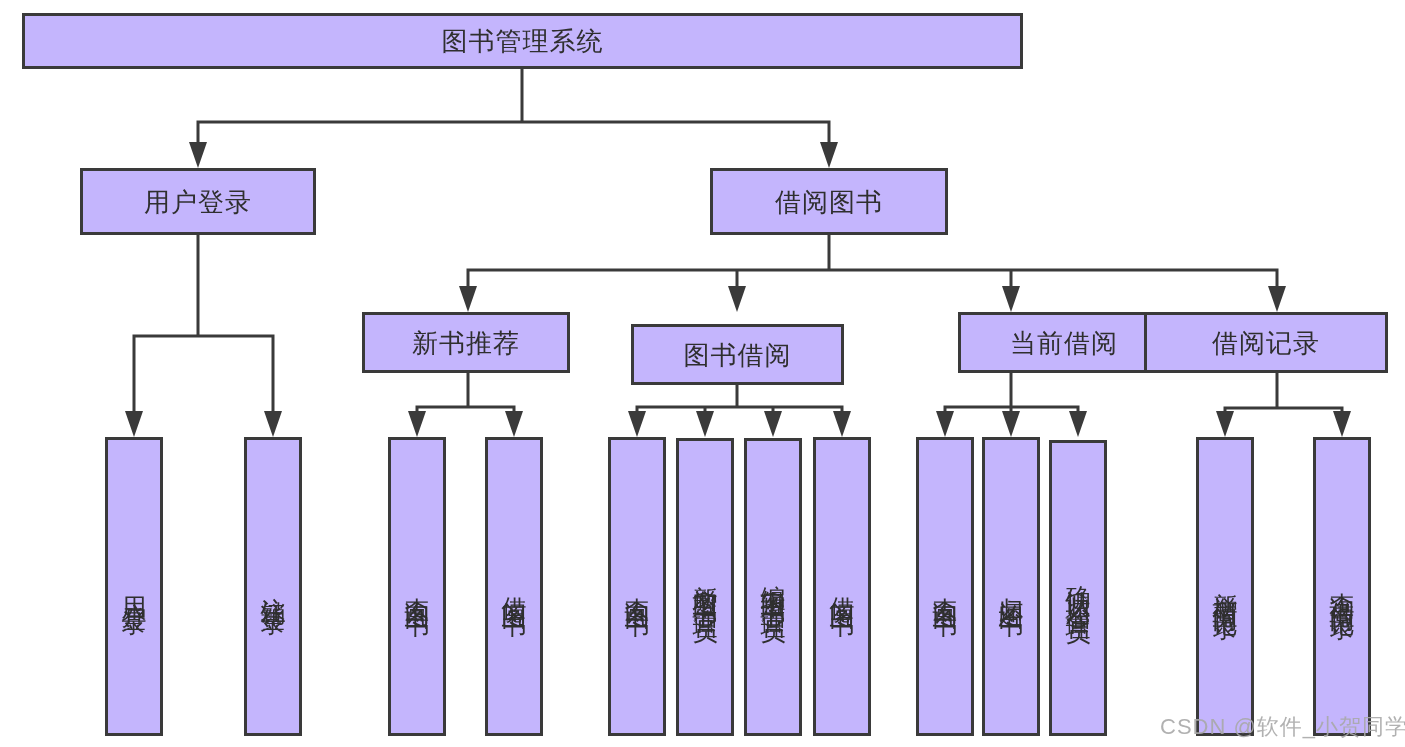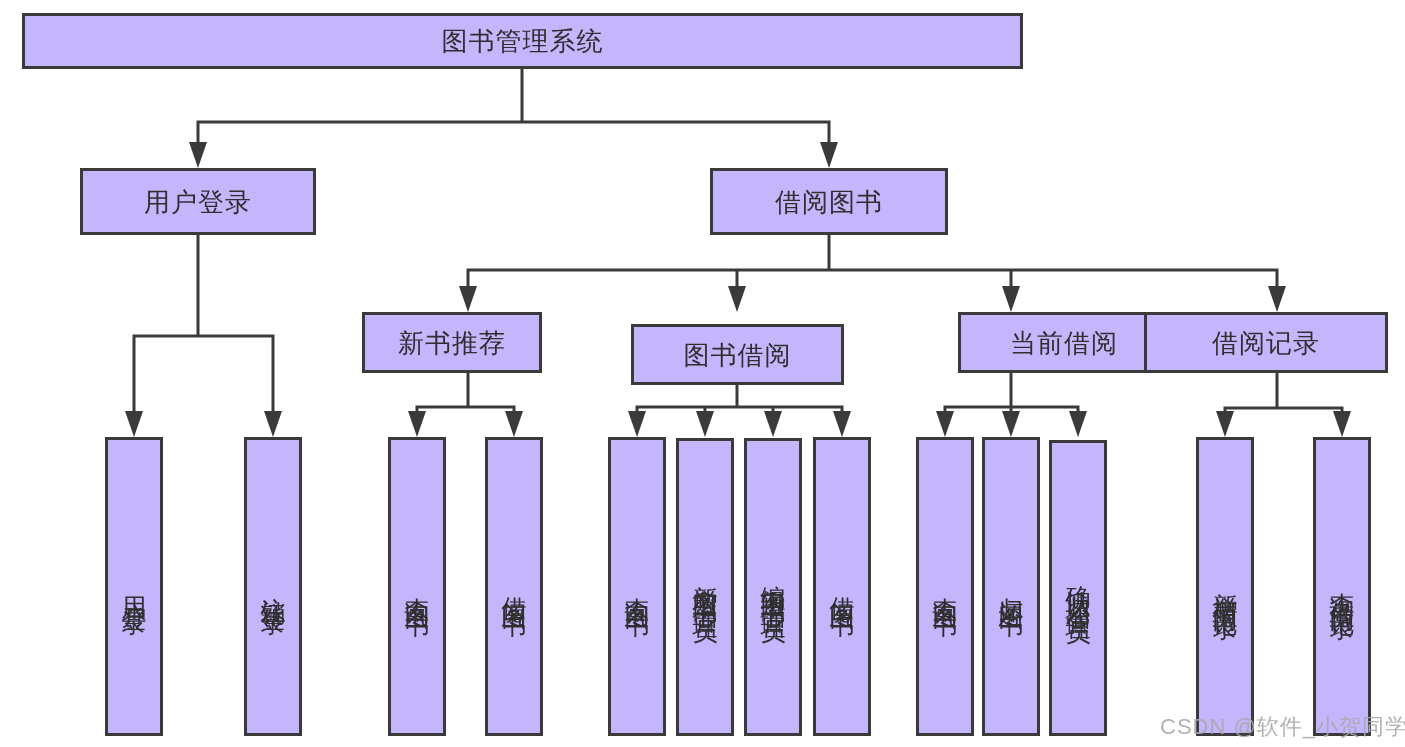--- a/index.html
+++ b/index.html
@@ -105,21 +105,21 @@
     <span class="h-lbl">图书管理系统</span>
   </div>
 
   <div class="node" style="left:80px;top:168px;width:236px;height:67px">
     <span class="h-lbl">用户登录</span>
   </div>
   <div class="node" style="left:710px;top:168px;width:238px;height:67px">
     <span class="h-lbl">借阅图书</span>
   </div>
 
-  <div class="node" style="left:362px;top:312px;width:180px;height:61px">
+  <div class="node" style="left:362px;top:312px;width:208px;height:61px">
     <span class="h-lbl">新书推荐</span>
   </div>
   <div class="node" style="left:631px;top:324px;width:213px;height:61px">
     <span class="h-lbl">图书借阅</span>
   </div>
   <div class="node" style="left:958px;top:312px;width:212px;height:61px">
     <span class="h-lbl">当前借阅</span>
   </div>
   <div class="node" style="left:1144px;top:312px;width:244px;height:61px">
     <span class="h-lbl">借阅记录</span>

